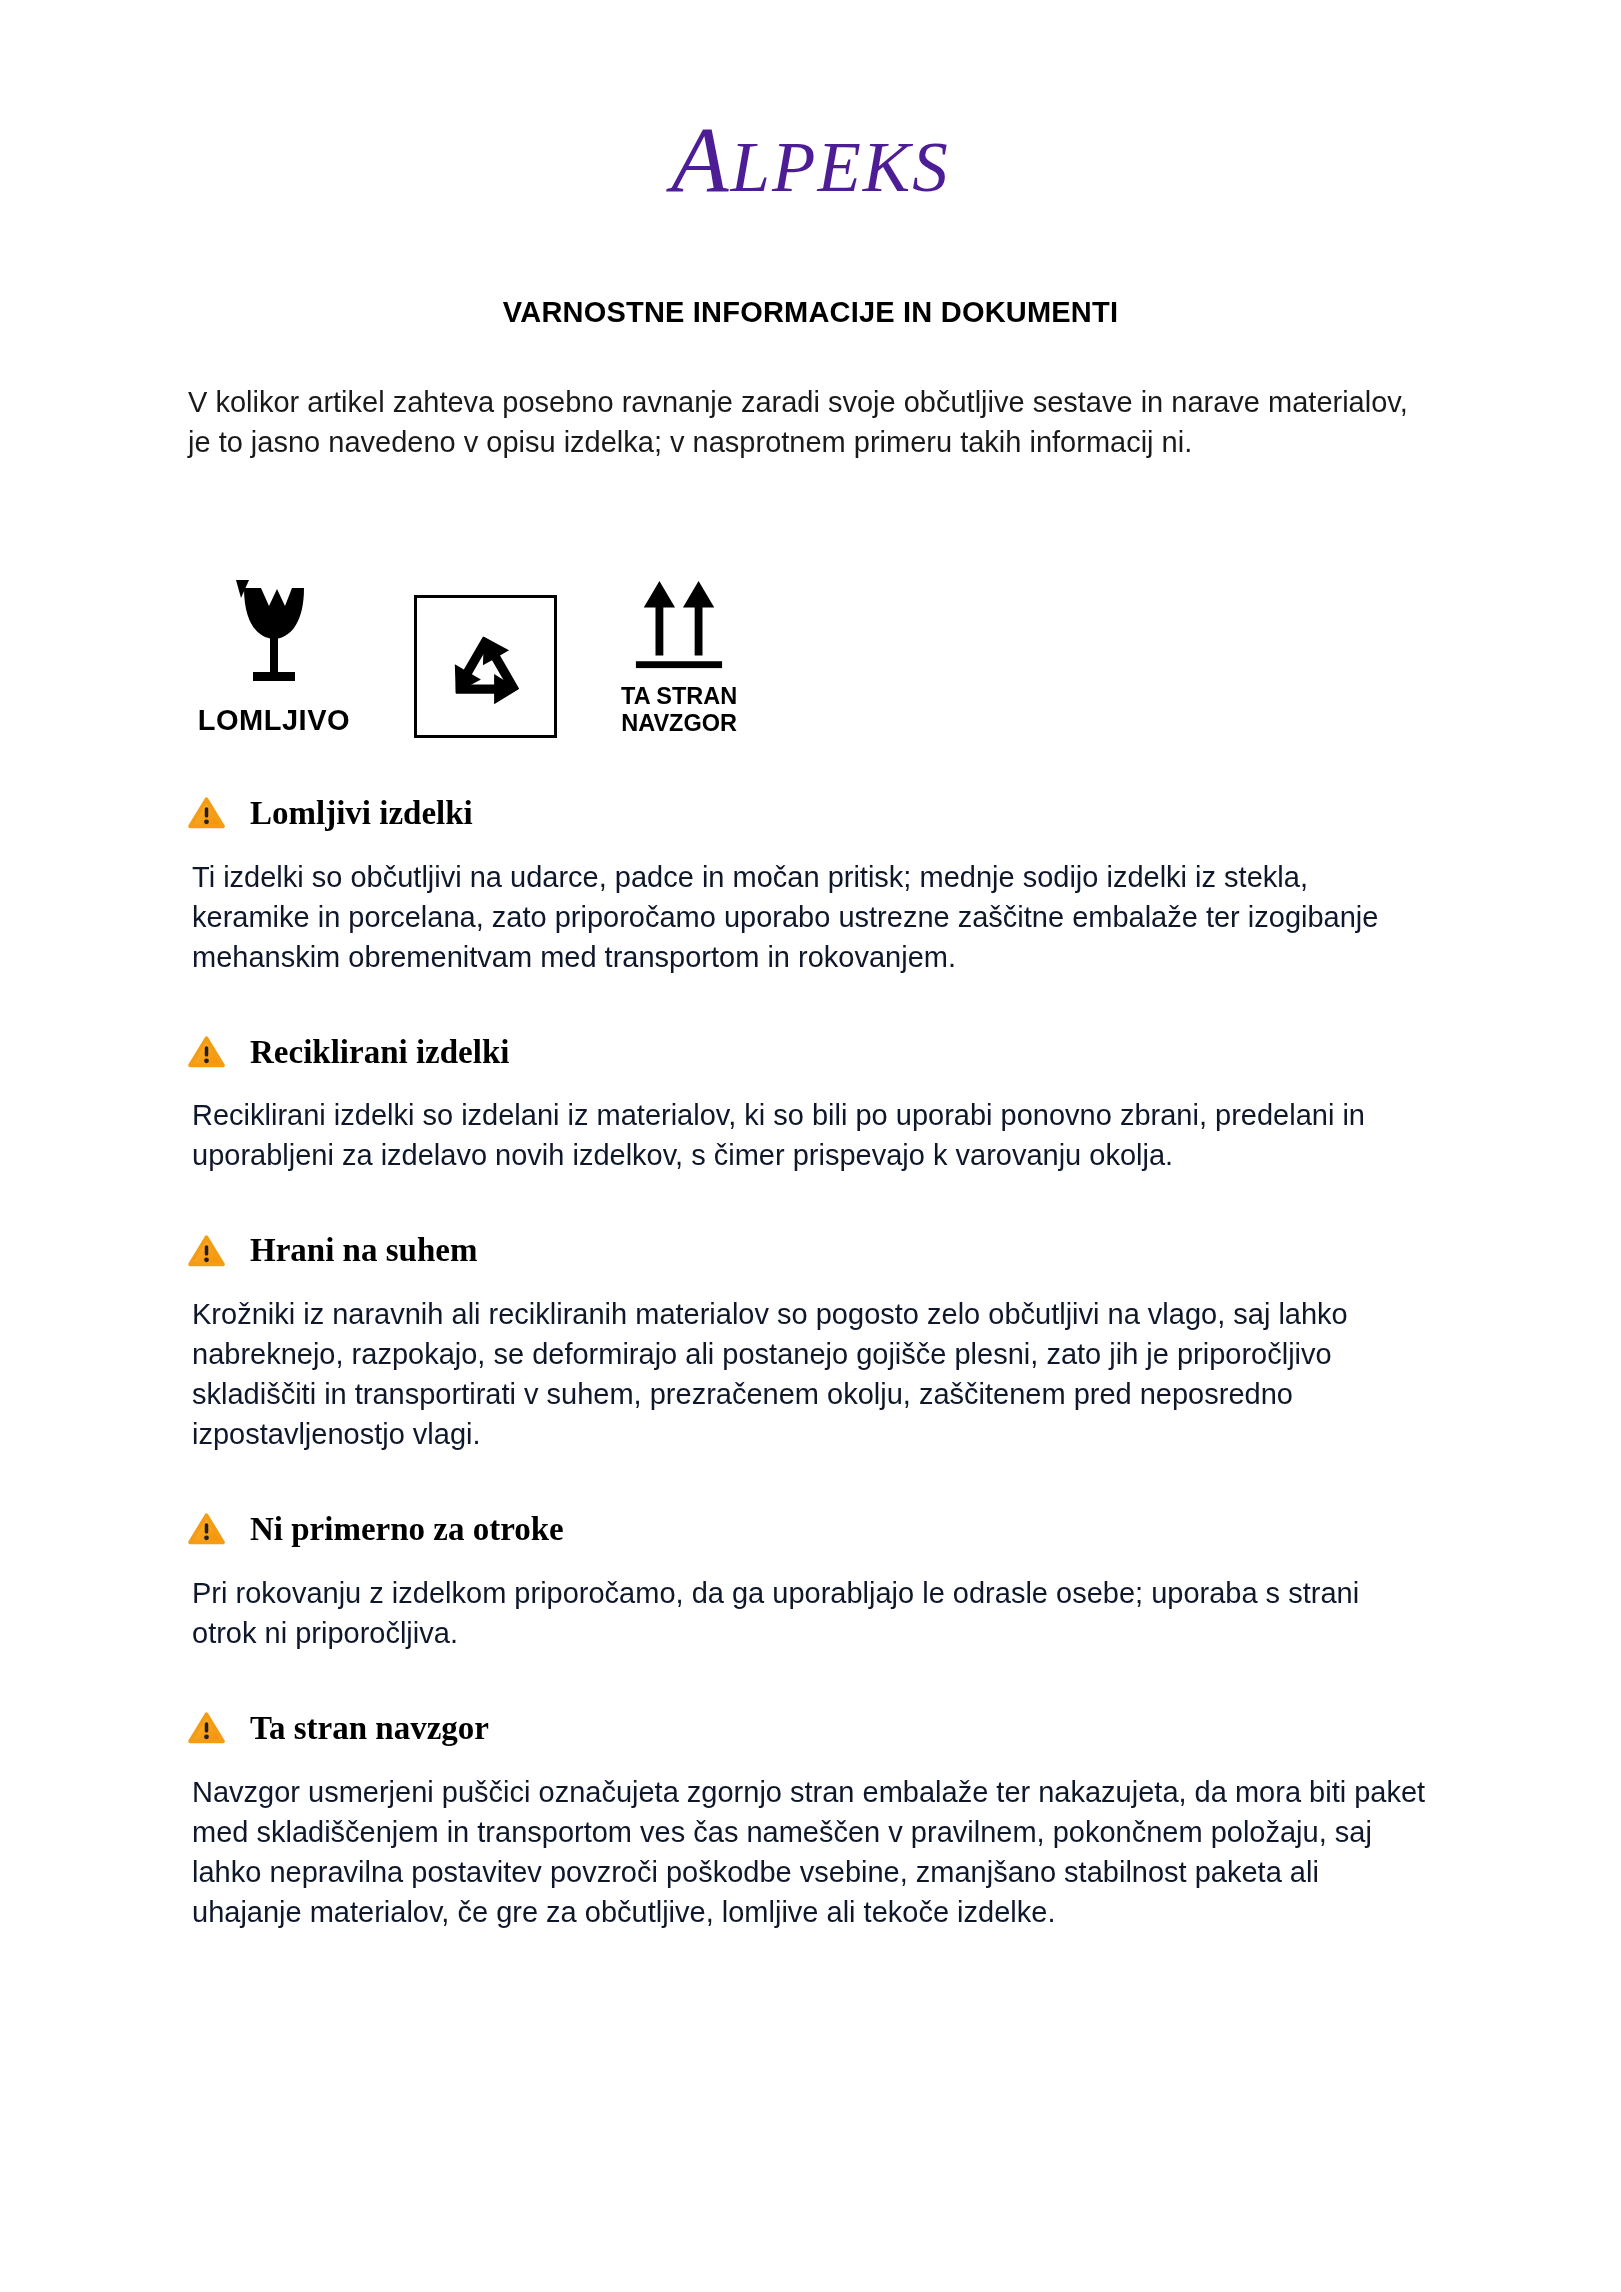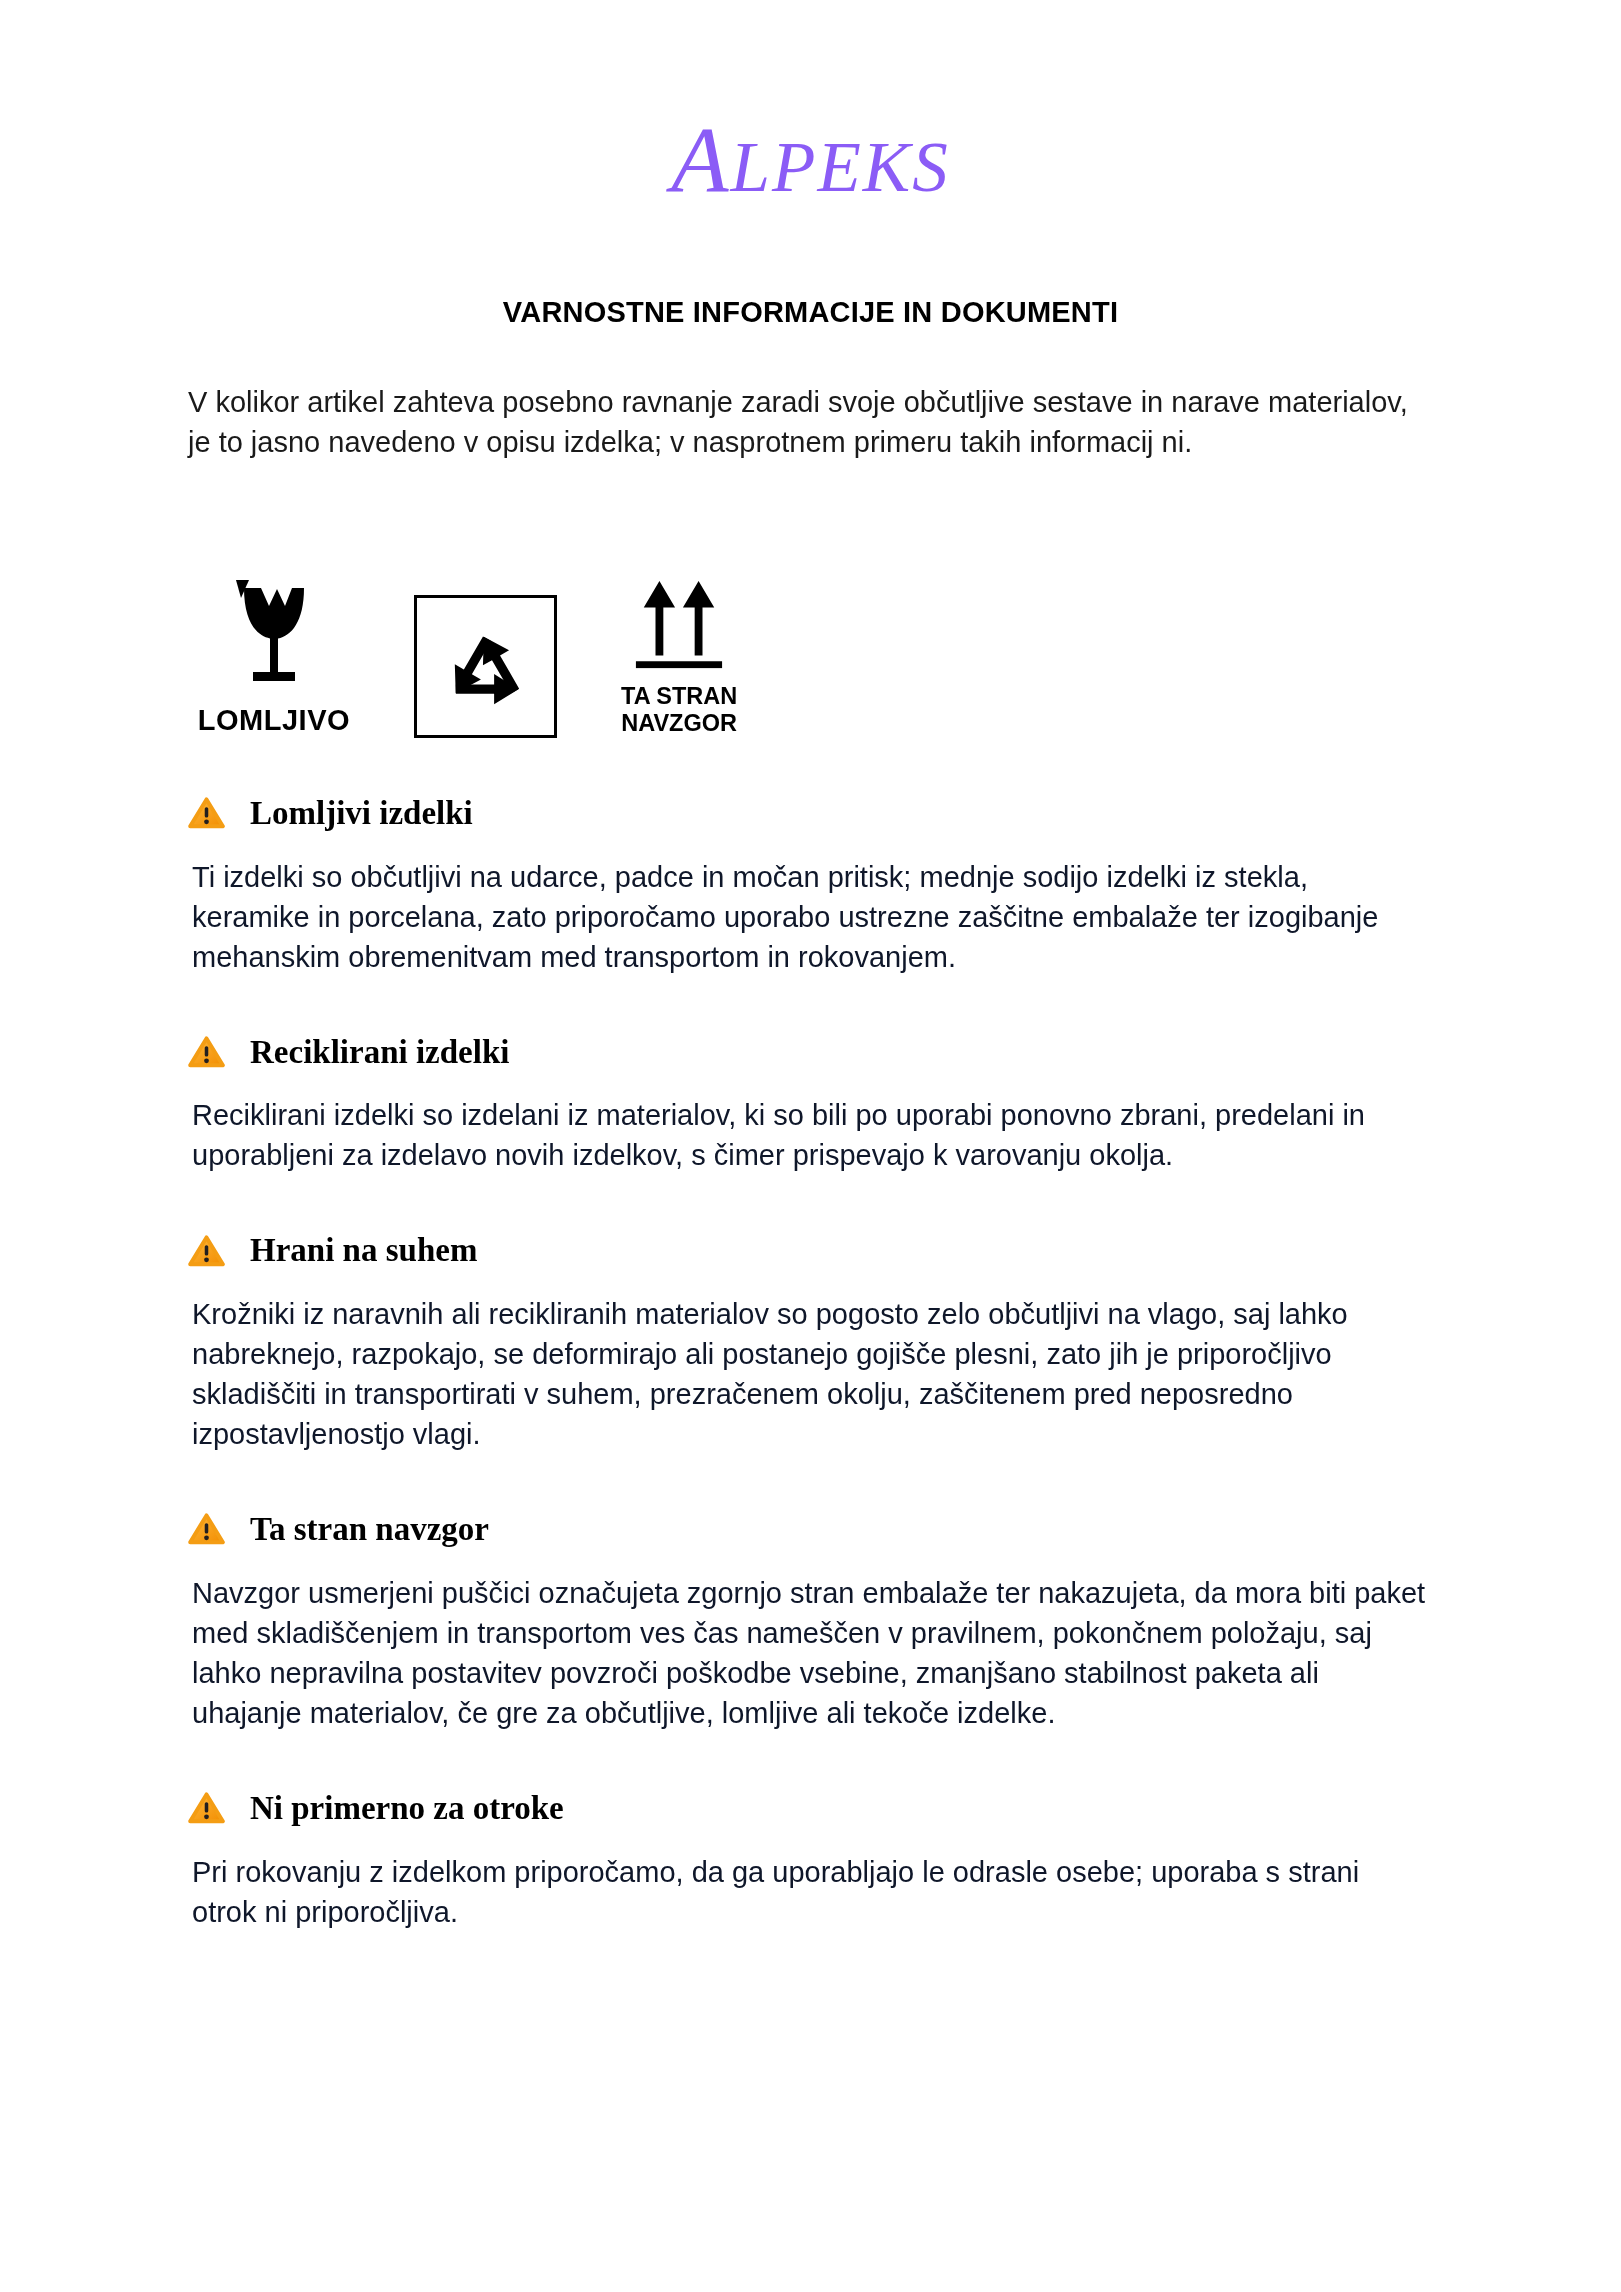--- a/index.html
+++ b/index.html
@@ -17,21 +17,21 @@
 
   
   .logo-wrap { text-align: center; margin-top: 5.9px; }
   .logo {
     display: inline-block;
     font-family: "Liberation Serif", serif;
     font-style: italic;
     font-weight: 400;
     font-size: 71px;
     letter-spacing: 2px;
-    color: #8b5cf6;
+    color: #4c1d95;
     line-height: 1.05;
   }
   .logo::first-letter { font-size: 1.32em; }
 
   
   .doc-title {
     text-align: center;
     font-size: 29px;
     font-weight: bold;
     color: #000000;
@@ -204,29 +204,29 @@
       <h2 class="section-title">Hrani na suhem</h2>
     </div>
     <p class="section-body">Krožniki iz naravnih ali recikliranih materialov so pogosto zelo občutljivi na vlago, saj lahko nabreknejo, razpokajo, se deformirajo ali postanejo gojišče plesni, zato jih je priporočljivo skladiščiti in transportirati v suhem, prezračenem okolju, zaščitenem pred neposredno izpostavljenostjo vlagi.</p>
   </div>
 
   <div class="section">
     <div class="section-heading-row">
       <svg class="warn-svg" viewBox="0 0 38 35" width="37" height="34">
           <use href="#warn-icon"></use>
         </svg>
+      <h2 class="section-title">Ni primerno za otroke</h2>
+    </div>
+    <p class="section-body">Pri rokovanju z izdelkom priporočamo, da ga uporabljajo le odrasle osebe; uporaba s strani otrok ni priporočljiva.</p>
+  </div>
+
+  <div class="section">
+    <div class="section-heading-row">
+      <svg class="warn-svg" viewBox="0 0 38 35" width="37" height="34">
+          <use href="#warn-icon"></use>
+        </svg>
       <h2 class="section-title">Ta stran navzgor</h2>
     </div>
     <p class="section-body">Navzgor usmerjeni puščici označujeta zgornjo stran embalaže ter nakazujeta, da mora biti paket med skladiščenjem in transportom ves čas nameščen v pravilnem, pokončnem položaju, saj lahko nepravilna postavitev povzroči poškodbe vsebine, zmanjšano stabilnost paketa ali uhajanje materialov, če gre za občutljive, lomljive ali tekoče izdelke.</p>
   </div>
 
-  <div class="section">
-    <div class="section-heading-row">
-      <svg class="warn-svg" viewBox="0 0 38 35" width="37" height="34">
-          <use href="#warn-icon"></use>
-        </svg>
-      <h2 class="section-title">Ni primerno za otroke</h2>
-    </div>
-    <p class="section-body">Pri rokovanju z izdelkom priporočamo, da ga uporabljajo le odrasle osebe; uporaba s strani otrok ni priporočljiva.</p>
-  </div>
-
 </div>
 
 
 </body></html>

